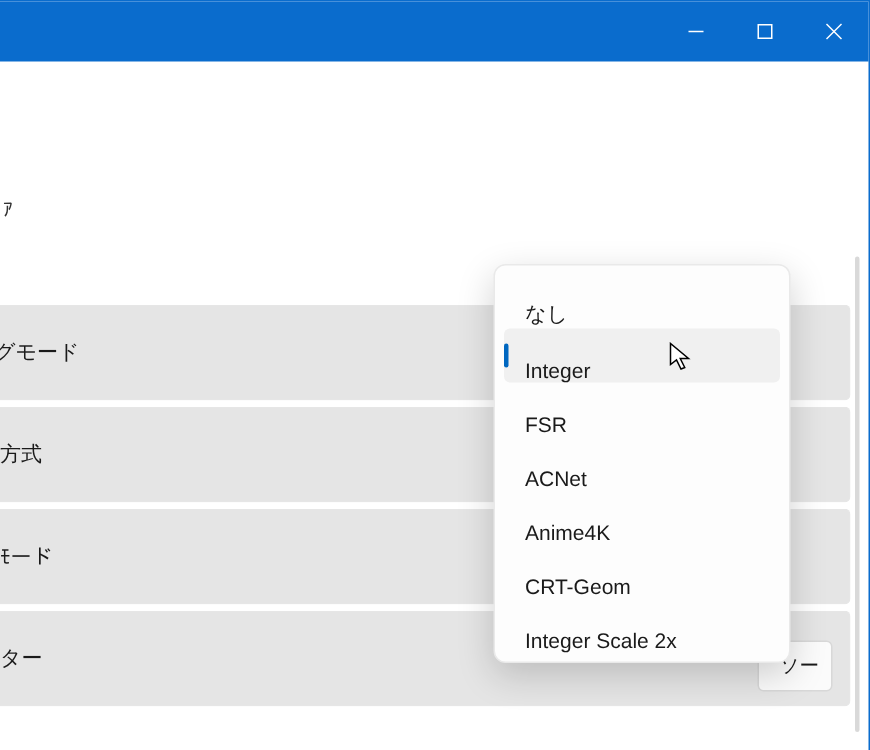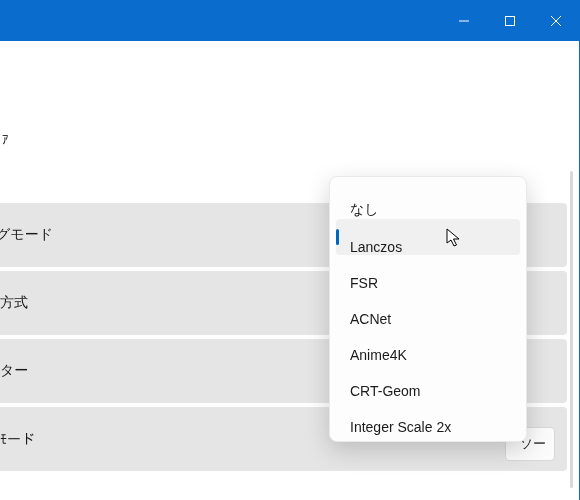--- a/index.html
+++ b/index.html
@@ -49,39 +49,39 @@
     <div class="tick">ｱ</div>
 
     <div class="row-group">
       <div class="setting-row row1">
         <span class="lbl">グモード</span>
       </div>
       <div class="setting-row">
         <span class="lbl">方式</span>
       </div>
       <div class="setting-row">
-        <span class="lbl">ター</span>
+        <span class="lbl">ﾓード</span>
       </div>
       <div class="setting-row">
-        <span class="lbl">ﾓード</span>
+        <span class="lbl">ター</span>
       </div>
     </div>
 
     <div class="ctrl-btn">
       <span>ソー</span>
     </div>
 
     <div class="scrollbar-track"></div>
 
     <div class="menu">
       <div class="menu-item">
           <span>なし</span>
         </div>
       <div class="menu-item selected hover">
-          <span>Lanczos</span>
+          <span>Integer</span>
         </div>
       <div class="menu-item">
           <span>FSR</span>
         </div>
       <div class="menu-item">
           <span>ACNet</span>
         </div>
       <div class="menu-item">
           <span>Anime4K</span>
         </div>

